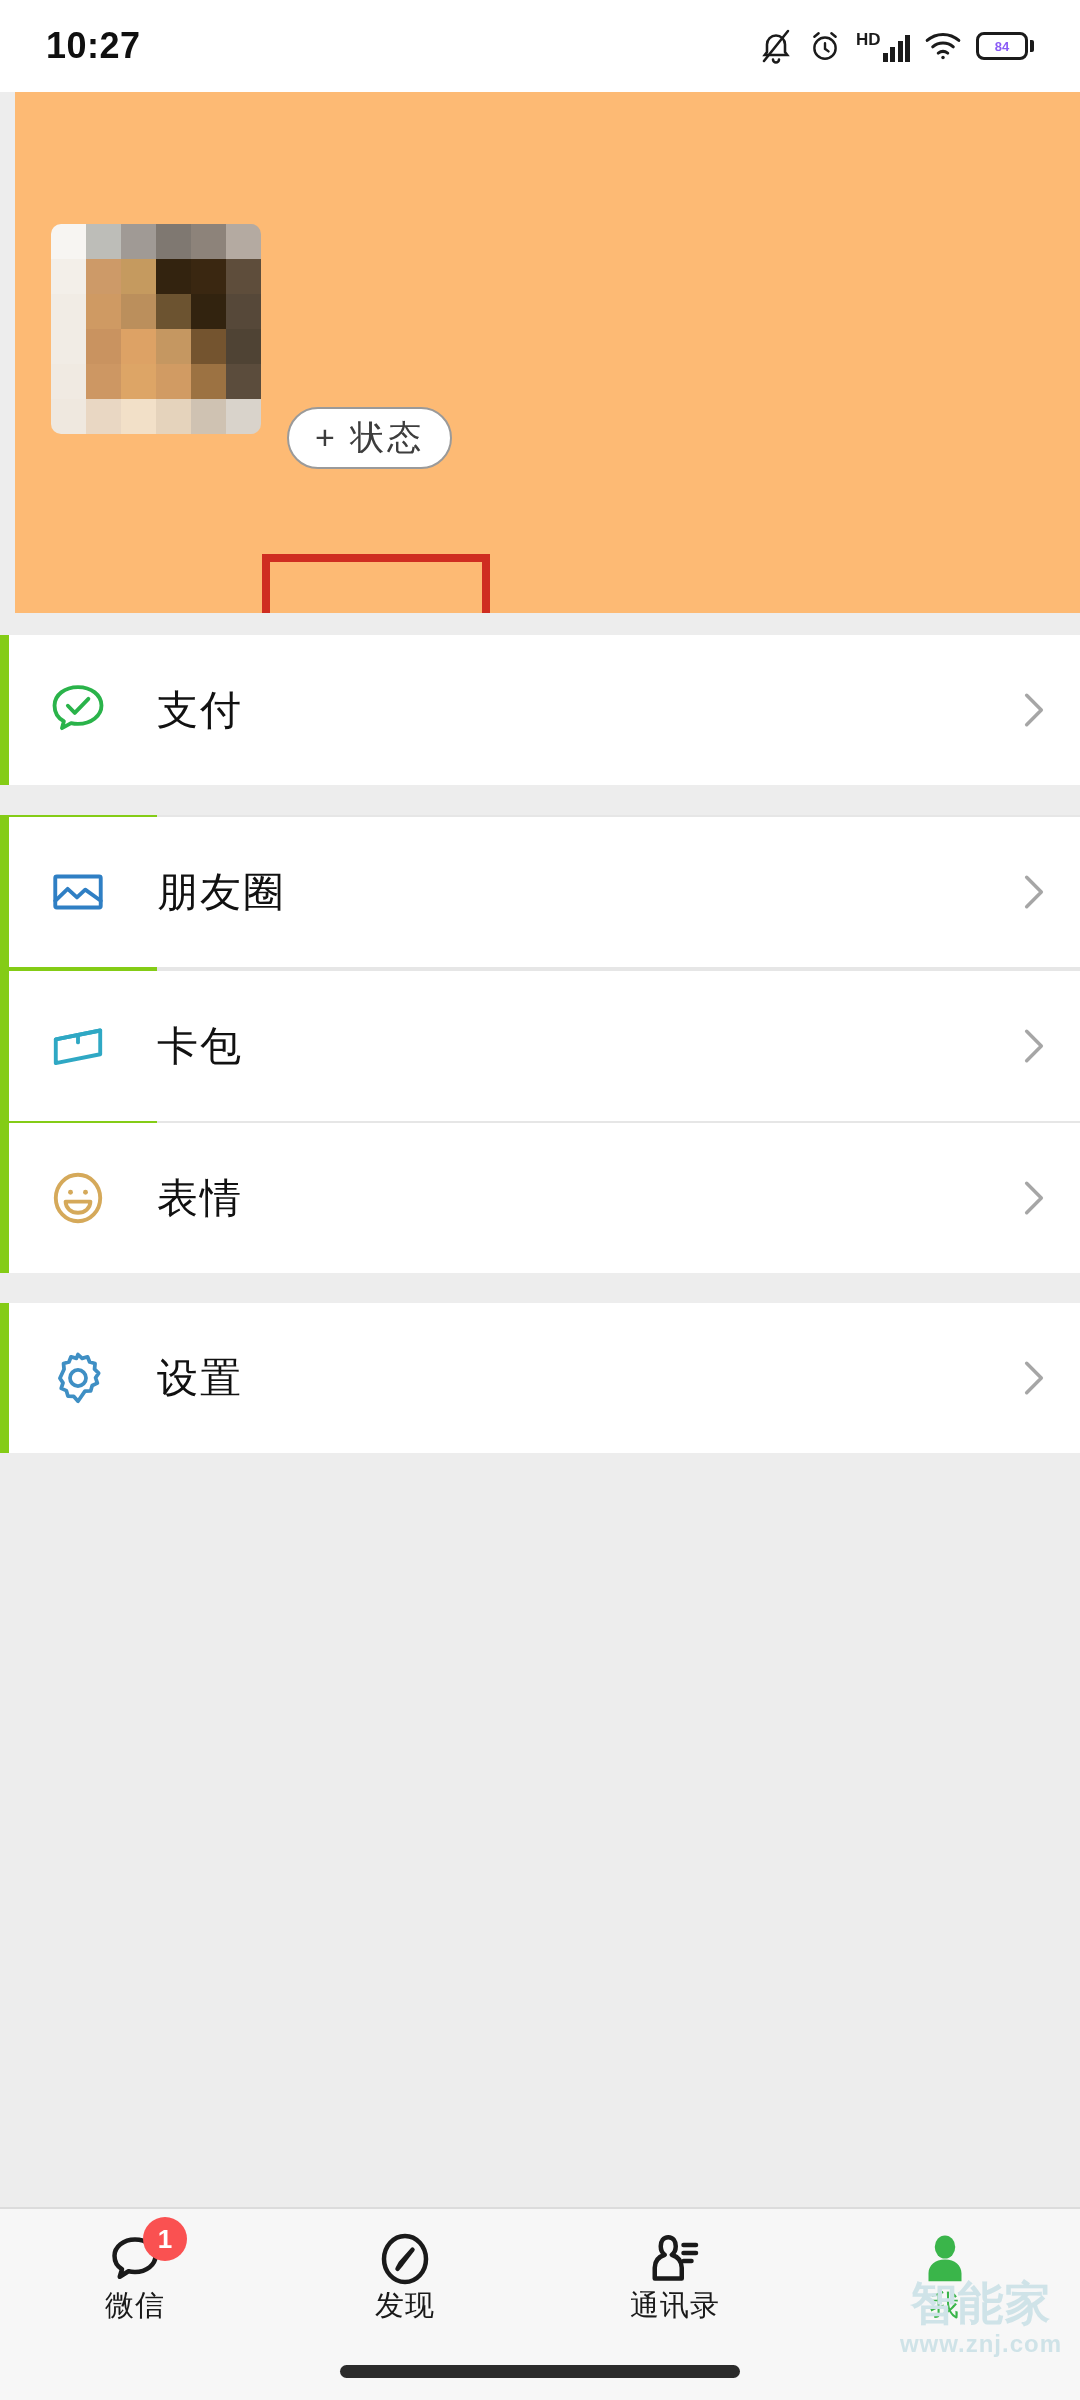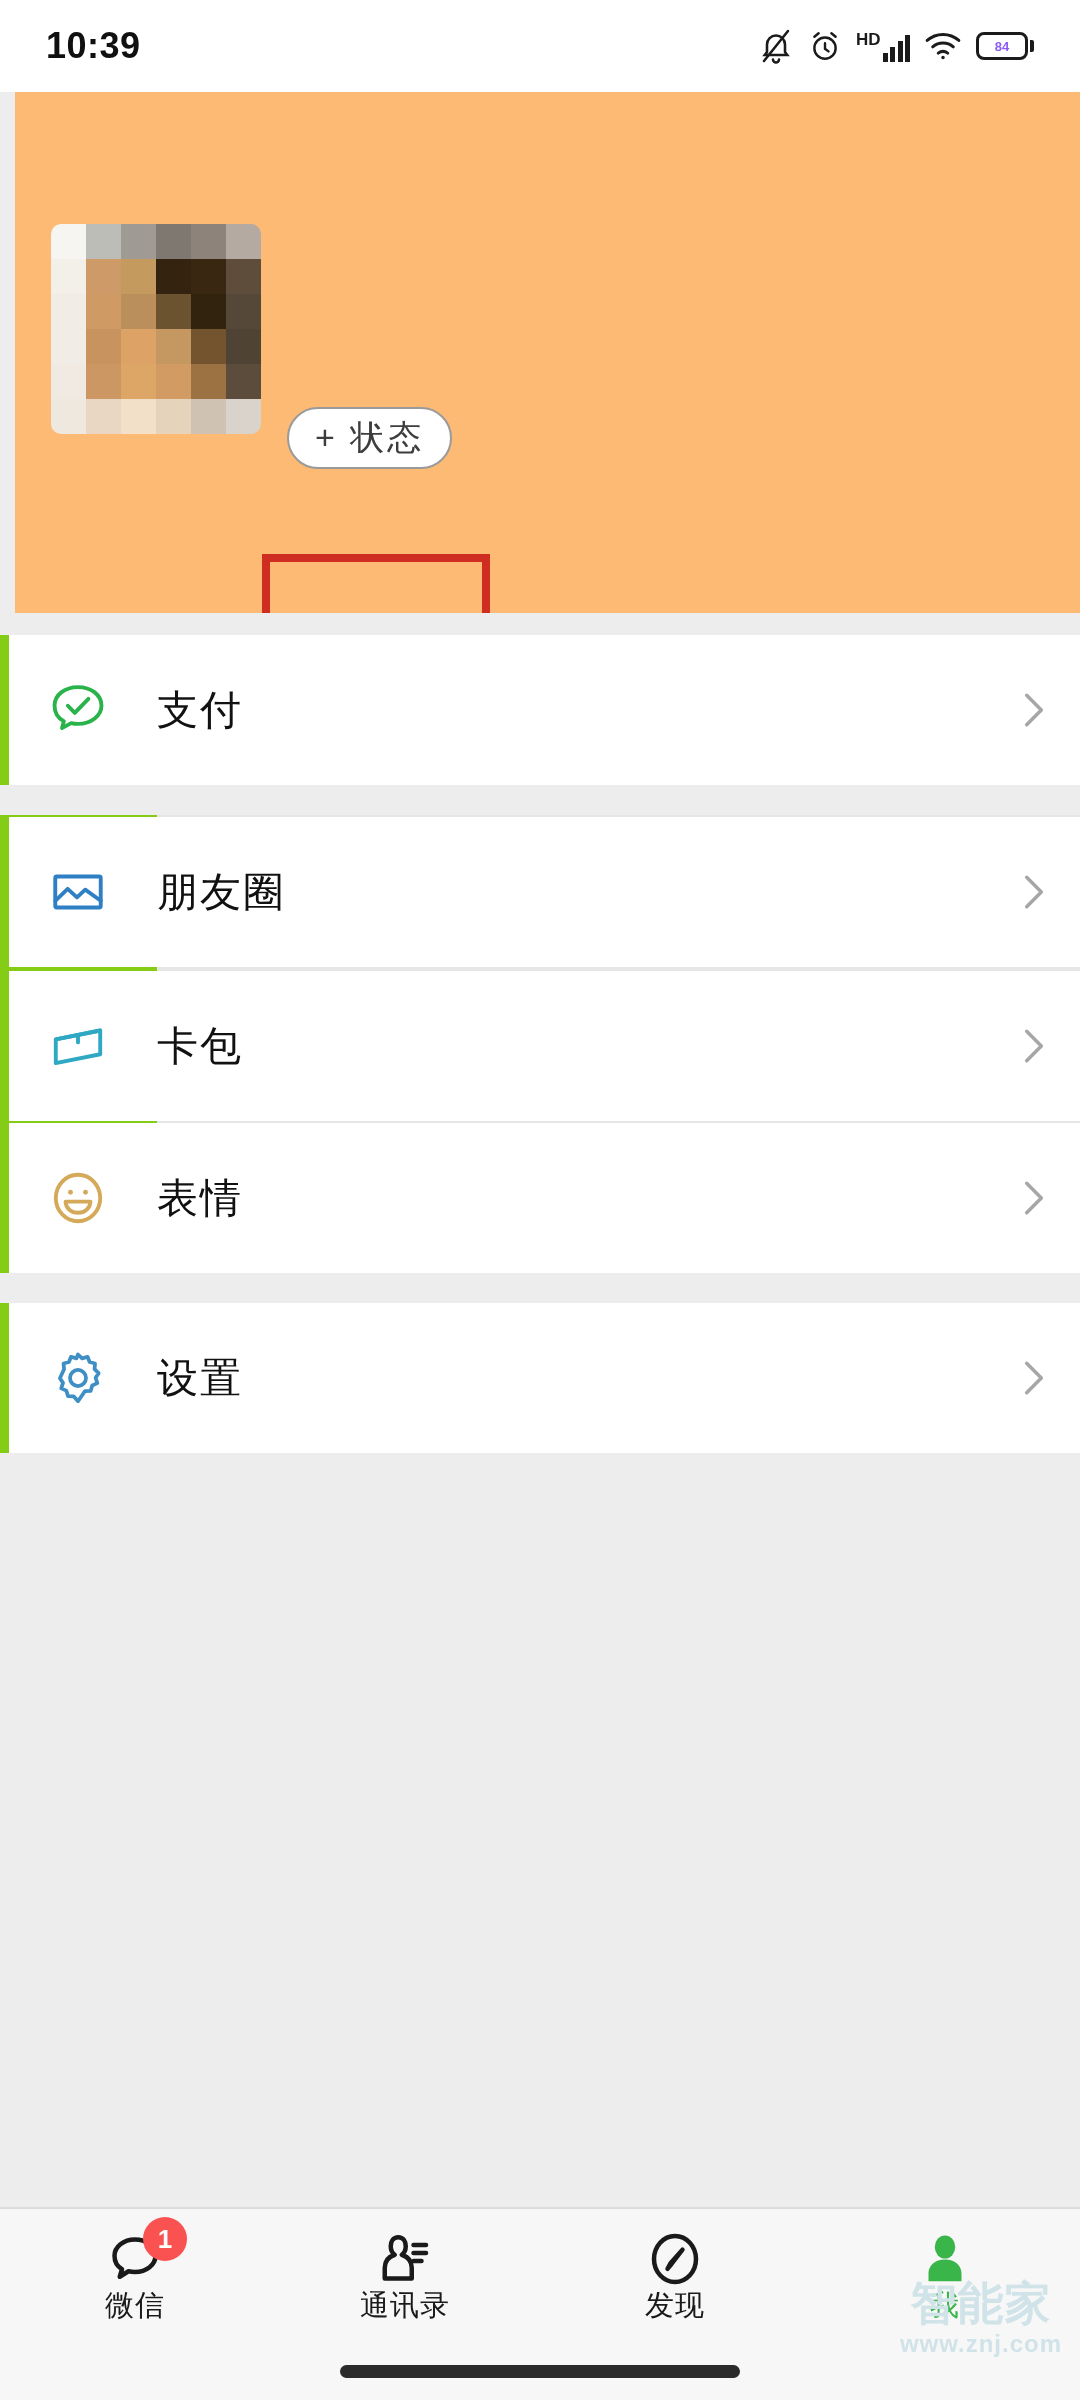--- a/index.html
+++ b/index.html
@@ -115,21 +115,21 @@
     user-select:none;
   }
   .watermark .wm-url{display:block;font-size:24px;font-weight:700;margin-top:6px;letter-spacing:1px;}
 </style>
 </head>
 <body>
 
 <div class="phone">
 
   <div class="statusbar">
-    <div class="sb-time">10:39</div>
+    <div class="sb-time">10:27</div>
     <div class="sb-icons">
 
       <span>
         <svg width="36" height="38" viewBox="0 0 24 24" fill="none" stroke="#1b1b1b" stroke-width="1.7" stroke-linecap="round">
           <path d="M18 16v-5a6 6 0 0 0-6-6 6 6 0 0 0-6 6v5l-1.5 2h15L18 16z"></path>
           <path d="M10 21a2 2 0 0 0 4 0"></path>
           <line x1="4" y1="22" x2="20" y2="2"></line>
         </svg>
       </span>
 
@@ -364,37 +364,37 @@
           <path d="M12 4.2c4.6 0 8.2 2.9 8.2 6.5s-3.6 6.5-8.2 6.5c-.9 0-1.8-.1-2.6-.3l-3.5 2.2.9-3C4.8 14.9 3.8 13 3.8 10.7c0-3.6 3.6-6.5 8.2-6.5z"></path>
         </svg>
         <span class="badge">1</span>
       </span>
       <span class="tlabel">微信</span>
     </div>
 
     <div class="tab">
       <span class="ticon">
         <svg width="60" height="60" viewBox="0 0 24 24" fill="none" stroke="#1a1a1a" stroke-width="1.8" stroke-linecap="round" stroke-linejoin="round">
+          <ellipse cx="12" cy="12" rx="8.4" ry="9.2"></ellipse>
+          <path d="M15 8.3 10.6 14l-1.6 1.9 1.2-2.2 4.8-5.4z"></path>
+        </svg>
+      </span>
+      <span class="tlabel">发现</span>
+    </div>
+
+    <div class="tab">
+      <span class="ticon">
+        <svg width="60" height="60" viewBox="0 0 24 24" fill="none" stroke="#1a1a1a" stroke-width="1.8" stroke-linecap="round" stroke-linejoin="round">
           <path d="M9.3 3.3c2 0 3 1.6 3 3.6 0 1.5-.7 2.8-1.6 3.4 2.4.8 4 2.6 4 5.2v4.3H3.9v-4.3c0-2.6 1.6-4.4 4-5.2-.9-.6-1.6-1.9-1.6-3.4 0-2 1-3.6 3-3.6z"></path>
           <line x1="15.4" y1="6.4" x2="20.4" y2="6.4"></line>
           <line x1="15.4" y1="9.6" x2="20.4" y2="9.6"></line>
           <line x1="15.4" y1="12.8" x2="18.6" y2="12.8"></line>
         </svg>
       </span>
       <span class="tlabel">通讯录</span>
-    </div>
-
-    <div class="tab">
-      <span class="ticon">
-        <svg width="60" height="60" viewBox="0 0 24 24" fill="none" stroke="#1a1a1a" stroke-width="1.8" stroke-linecap="round" stroke-linejoin="round">
-          <ellipse cx="12" cy="12" rx="8.4" ry="9.2"></ellipse>
-          <path d="M15 8.3 10.6 14l-1.6 1.9 1.2-2.2 4.8-5.4z"></path>
-        </svg>
-      </span>
-      <span class="tlabel">发现</span>
     </div>
 
     <div class="tab active">
       <span class="ticon">
         <svg width="60" height="60" viewBox="0 0 24 24" fill="#3ab54a" stroke="none">
           <ellipse cx="12" cy="7.2" rx="4.1" ry="4.6"></ellipse>
           <path d="M12 12.2c4 0 6.6 2.4 6.6 5.6v3.1H5.4v-3.1c0-3.2 2.6-5.6 6.6-5.6z"></path>
         </svg>
       </span>
       <span class="tlabel">我</span>

